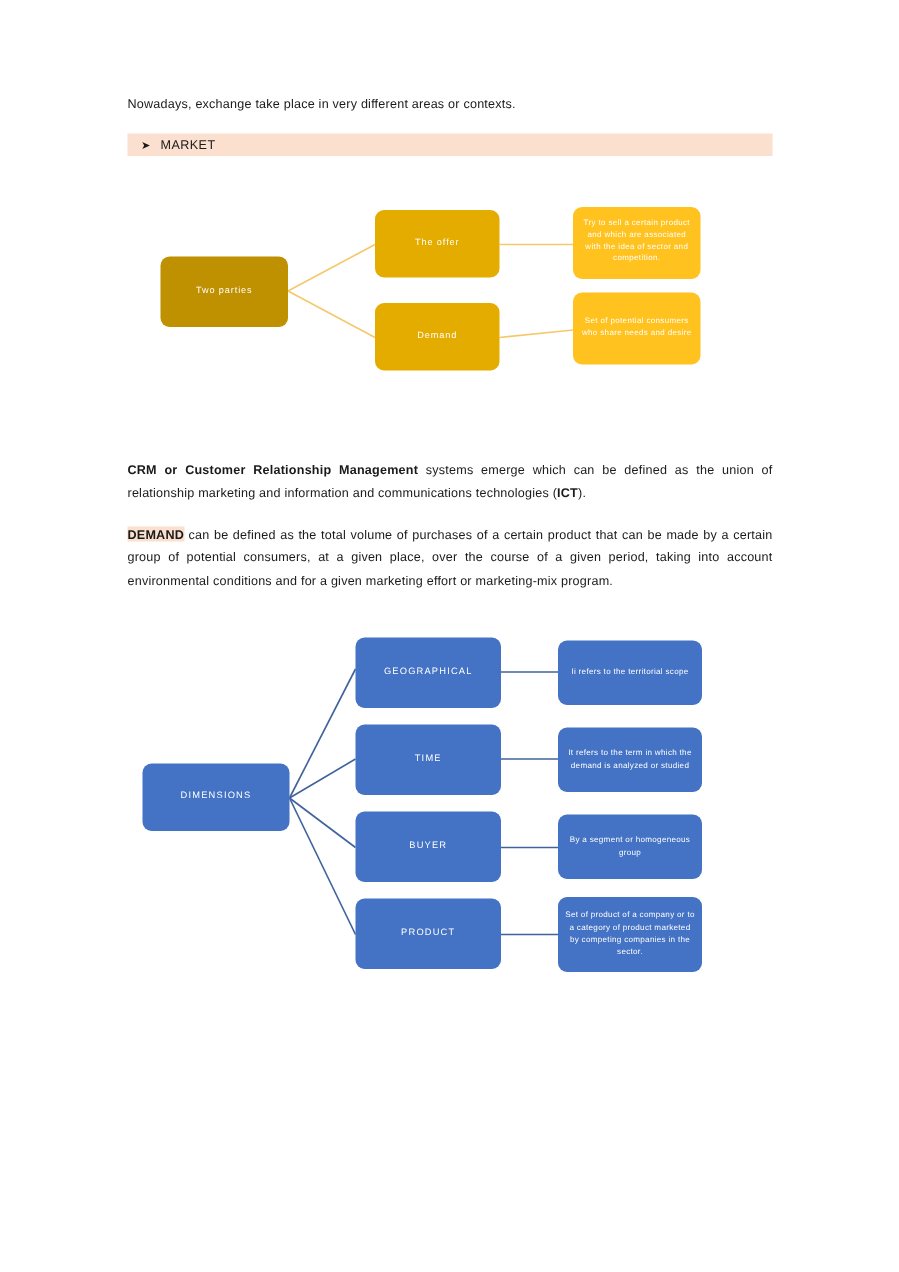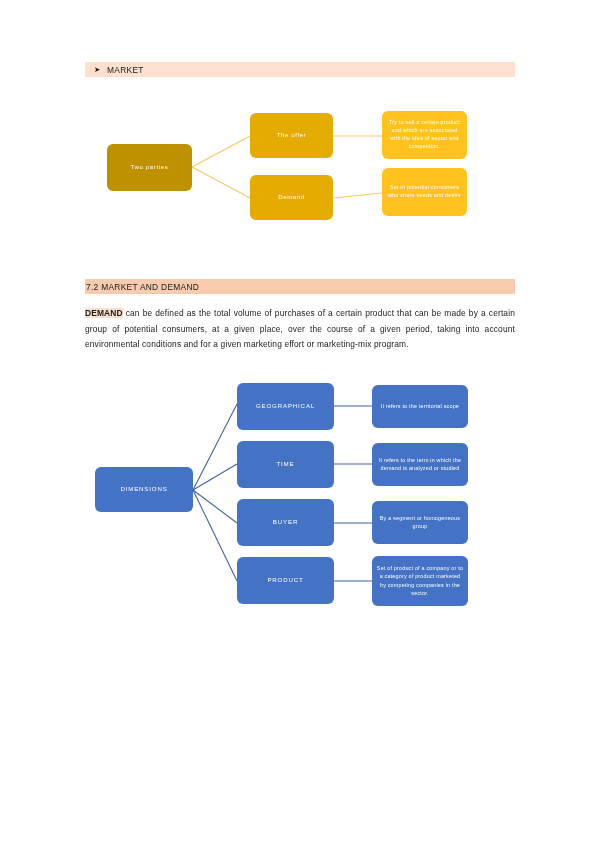--- a/index.html
+++ b/index.html
@@ -148,20 +148,21 @@
 
   .spacer-1 { height: 46px; }
   .spacer-2 { height: 13px; }
 </style>
 </head>
 <body>
 
 <div class="page">
   <div class="content">
 
+    <p class="body-text tight">Nowadays, exchange take place in very different areas or contexts.</p>
 
     <div class="heading-bar sub">
       <span class="bullet-glyph">➤</span>
       <span>MARKET</span>
     </div>
 
 
     <div class="spacer-2"></div>
 
     <div class="diagram" id="diagram-two-parties">
@@ -174,24 +175,22 @@
       <div class="node root">Two parties</div>
       <div class="node mid m1">The offer</div>
       <div class="node mid m2">Demand</div>
       <div class="node leaf l1">Try to sell a certain product and which are associated with the idea of sector and competition.</div>
       <div class="node leaf l2">Set of potential consumers who share needs and desire</div>
     </div>
 
     <div class="spacer-1"></div>
 
 
-
-    <div class="heading-bar section">
-      <span>7.2 MARKET AND DEMAND</span>
-    </div>
+    <p class="body-text"><b>CRM or Customer Relationship Management</b><span> systems emerge which can be defined as the union of relationship marketing and information and communications technologies (</span><b>ICT</b><span>).</span></p>
+
 
     <p class="body-text"><span class="hl">DEMAND</span><span> can be defined as the total volume of purchases of a certain product that can be made by a certain group of potential consumers, at a given place, over the course of a given period, taking into account environmental conditions and for a given marketing effort or marketing-mix program.</span></p>
 
     <div class="spacer-2"></div>
 
     <div class="diagram" id="diagram-dimensions">
       <svg width="430" height="240" viewBox="0 0 430 240">
         <line x1="108" y1="112" x2="152" y2="26" stroke="#41639c" stroke-width="1.1"></line>
         <line x1="108" y1="112" x2="152" y2="86" stroke="#41639c" stroke-width="1.1"></line>
         <line x1="108" y1="112" x2="152" y2="145" stroke="#41639c" stroke-width="1.1"></line>

